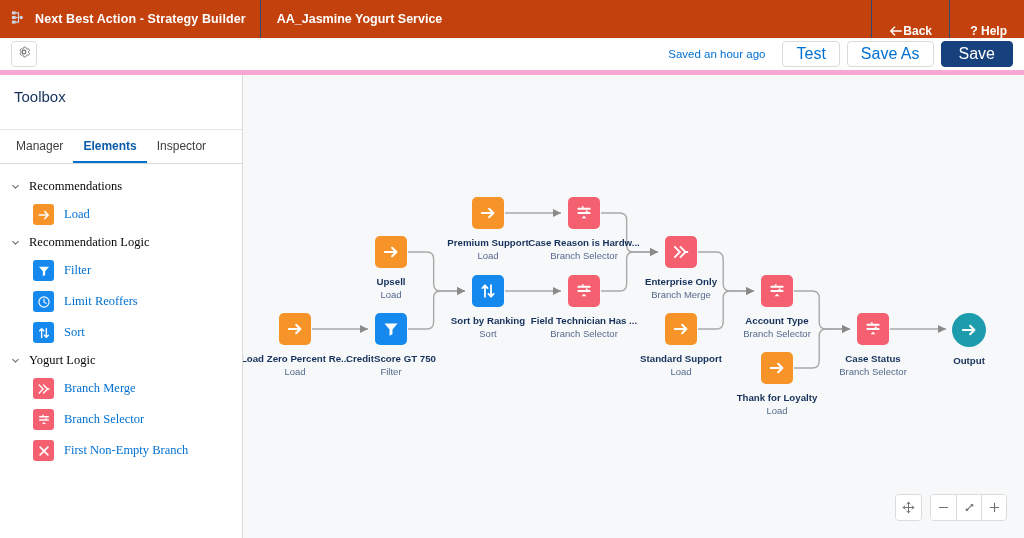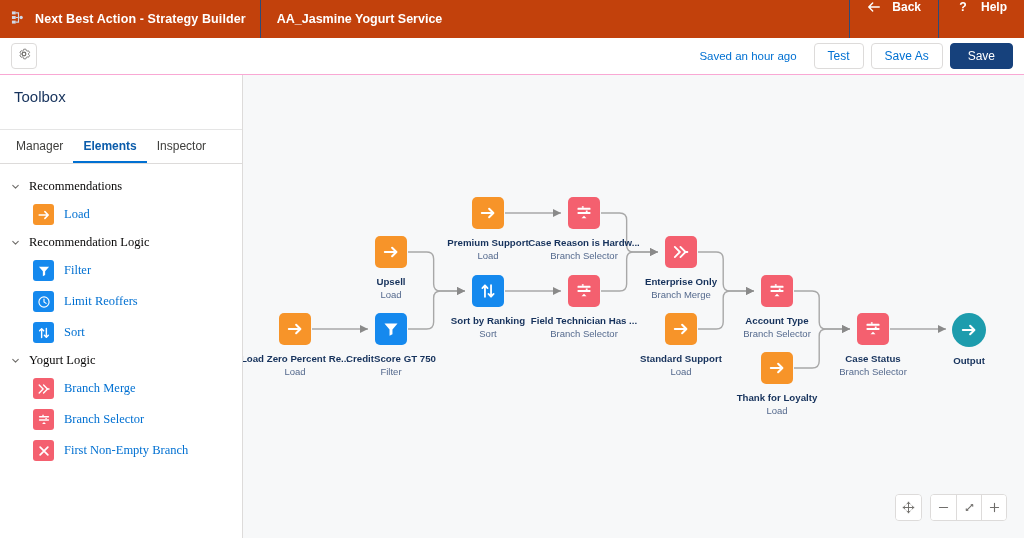--- a/index.html
+++ b/index.html
@@ -21,42 +21,42 @@
     padding: 0 14px 0 11px;
     border-right: 1px solid #2d4b7a;
   }
   .tb-app-title { font-size: 12.5px; font-weight: bold; letter-spacing: .1px; white-space: nowrap; }
   .tb-strategy {
     display: flex; align-items: center; padding: 0 16px;
     font-size: 12.5px; font-weight: bold; white-space: nowrap;
   }
   .tb-spacer { flex: 1 1 auto; }
   .tb-btn {
-    display: flex; align-items: flex-start; gap: 11px;
+    display: flex; align-items: flex-end; gap: 0;
     padding: 0 17px; font-size: 12px; font-weight: bold;
     border-left: 1px solid #2d4b7a; cursor: pointer; white-space: nowrap;
   }
   .tb-btn svg { display:block; }
 
   
   .subbar {
     height: 37px; flex: 0 0 37px; background: #fff;
-    border-bottom: 1px solid #f9a8d4;
+    border-bottom: 5px solid #f9a8d4;
     display: flex; align-items: center; padding: 0 11px;
   }
   .gear-btn {
     width: 26px; height: 26px; border: 1px solid #dddbda; border-radius: 4px;
     background: #fff; display: flex; align-items: center; justify-content: center;
     cursor: pointer;
   }
   .subbar-spacer { flex: 1 1 auto; }
   .saved-txt { font-size: 11.5px; color: #0070d2; margin-right: 10px; white-space: nowrap; }
   .btn {
     height: 26px; border: 1px solid #dddbda; border-radius: 4px; background: #fff;
-    color: #0070d2; font-size: 12px; padding: 0 13px; margin-left: 7px;
+    color: #0070d2; font-size: 16px; padding: 0 13px; margin-left: 7px;
     display: flex; align-items: center; justify-content: center; cursor: pointer;
     font-family: "Liberation Sans", sans-serif; white-space: nowrap;
   }
   .btn.primary { background: #16417c; border-color: #16417c; color: #fff; padding: 0 17px; }
 
   
   .body { flex: 1 1 auto; display: flex; min-height: 0; }
 
   
   .sidebar {

